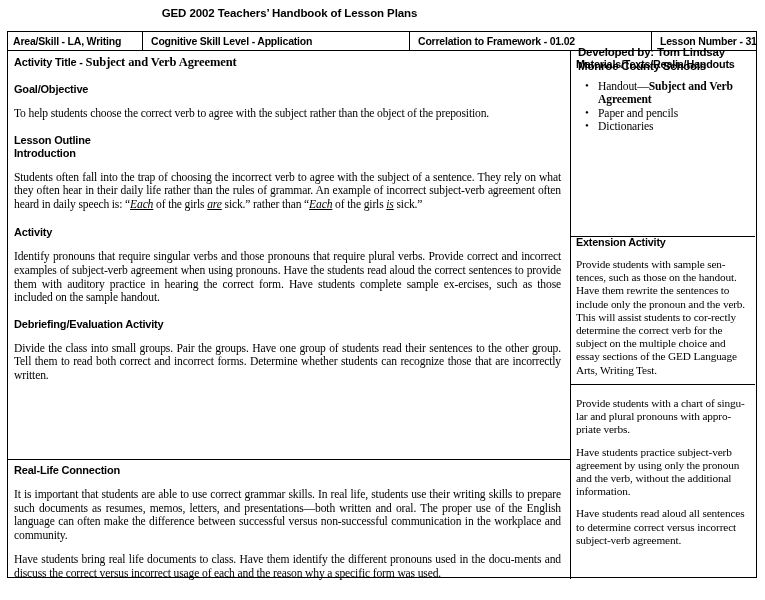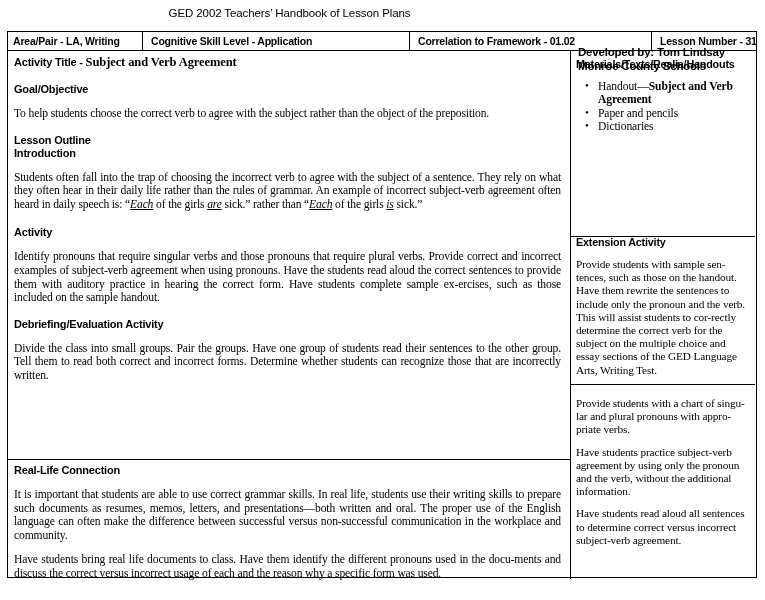--- a/index.html
+++ b/index.html
@@ -28,21 +28,21 @@
     position: absolute;
     left: 7px; top: 2px;
     width: 750px; height: 26px;
   }
   .doc-title {
     position: absolute;
     left: 0; top: 5px;
     width: 565px;
     text-align: center;
     font-family: "Liberation Sans", sans-serif;
-    font-weight: normal;
+    font-weight: bold;
     font-size: 11.5px;
     letter-spacing: -0.1px;
     white-space: nowrap;
   }
   .dev-block {
     position: absolute;
     left: 571px; top: 0px;
     font-family: "Liberation Sans", sans-serif;
     font-weight: bold;
     font-size: 11.5px;
@@ -229,21 +229,21 @@
     <div class="doc-title">GED 2002 Teachers’ Handbook of Lesson Plans</div>
     <div class="dev-block">
       <div>Developed by: Tom Lindsay</div>
       <div>Monroe County Schools</div>
     </div>
   </div>
 
   <div class="tbl">
 
     <div class="meta-row">
-      <div class="meta-cell meta-c1">Area/Pair - LA, Writing</div>
+      <div class="meta-cell meta-c1">Area/Skill - LA, Writing</div>
       <div class="meta-cell meta-c2">Cognitive Skill Level - Application</div>
       <div class="meta-cell meta-c3">Correlation to Framework  - 01.02</div>
       <div class="meta-cell meta-c4">Lesson Number - 31</div>
     </div>
 
     <div class="col-divider"></div>
 
     <div class="left-col">
 
       <div class="main-cell">

